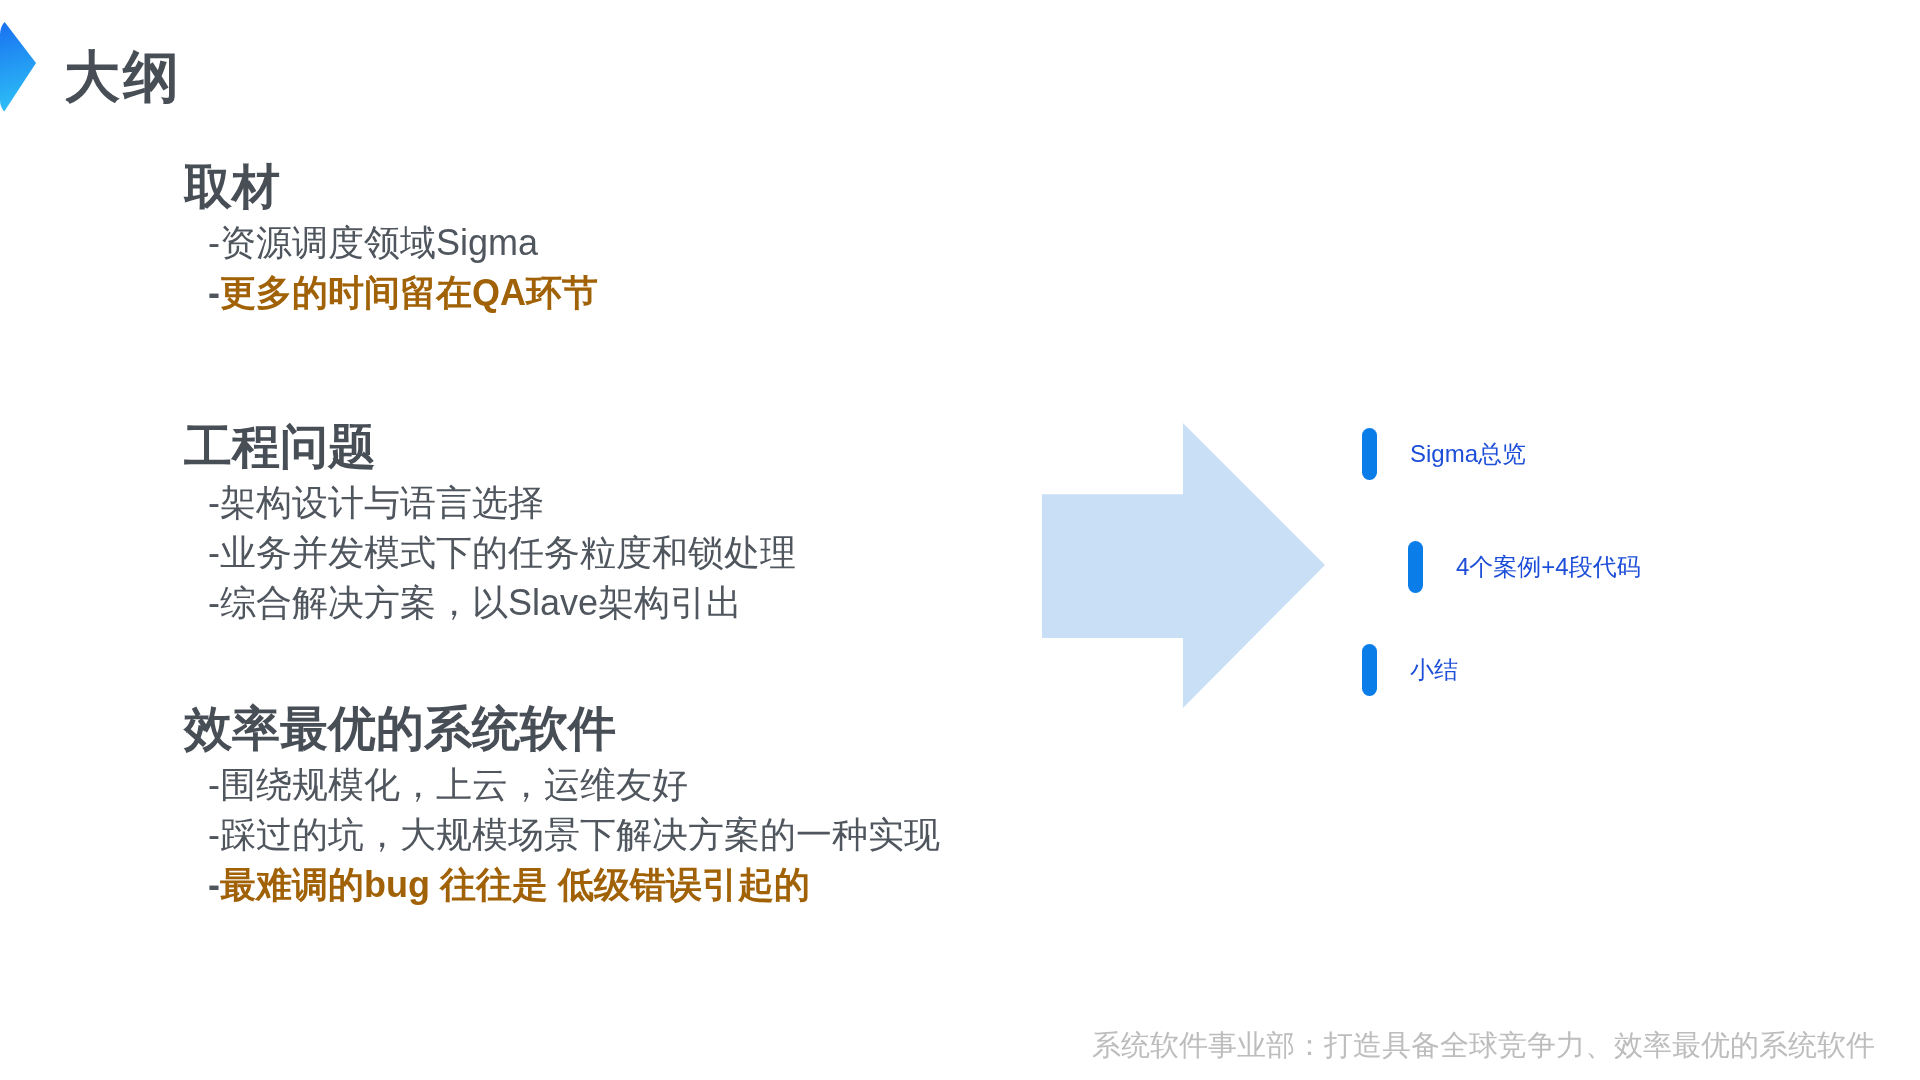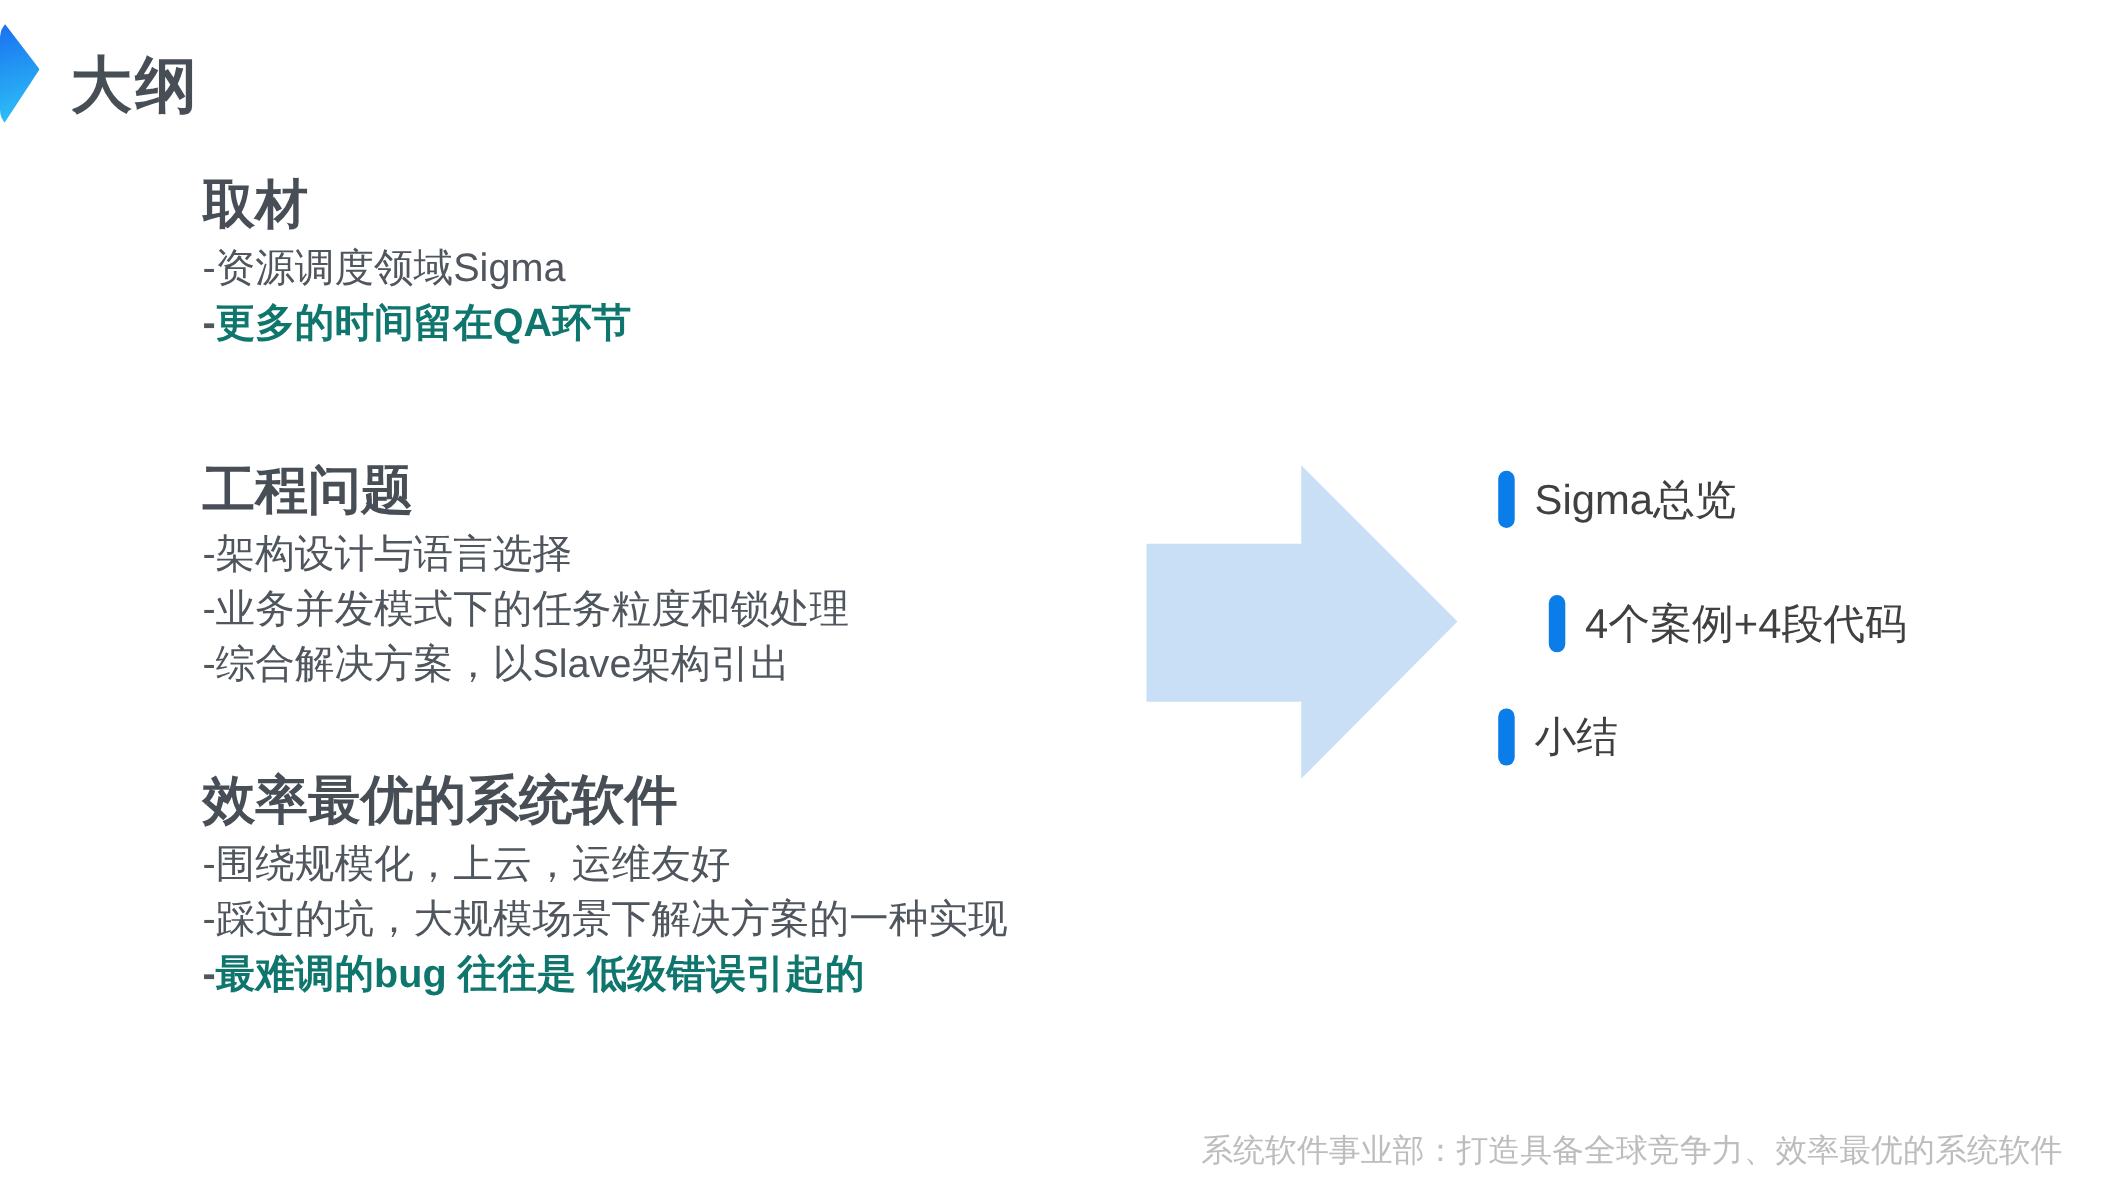--- a/index.html
+++ b/index.html
@@ -31,32 +31,32 @@
     white-space: nowrap;
   }
 
   .sec { position: absolute; left: 184px; white-space: nowrap; }
   .sec h2 {
     font-size: 48px;
     line-height: 58px;
     font-weight: 700;
     color: #484e56;
   }
-  .lines { margin-top: 2px; }
+  .lines { margin-top: 2px; margin-left: 24px; }
   .line {
     font-size: 36px;
     line-height: 50px;
     color: #50565e;
   }
   .sec1 { top: 158px; }
   .sec2 { top: 418px; }
   .sec3 { top: 700px; }
 
   .dash { color: #50565e; font-weight: 700; }
-  .hl   { color: #0f766e; font-weight: 700; }
+  .hl   { color: #a16207; font-weight: 700; }
 
   
   .arrow {
     position: absolute;
     left: 1042px; top: 423px;
     width: 283px; height: 285px;
     background: #c8dff6;
     clip-path: polygon(0 25%, 49.8% 25%, 49.8% 0, 100% 49.8%, 49.8% 100%, 49.8% 75.4%, 0 75.4%);
   }
 
@@ -69,22 +69,23 @@
     gap: 18px;
     white-space: nowrap;
   }
   .agenda-item .bar {
     display: inline-block;
     width: 15px; height: 52px;
     background: #0a7de9;
     flex: 0 0 auto;
   }
   .agenda-item .label {
-    font-size: 38px;
-    color: #404040;
+    font-size: 24px;
+    color: #1d4ed8;
+    margin-left: 15px;
   }
   .ag0 { top: 428px; }
   .ag1 { top: 541px; padding-left: 46px; }
   .ag2 { top: 644px; }
 
   .footer {
     position: absolute;
     right: 45px; top: 1026px;
     font-size: 29px;
     color: #bdbdbd;

